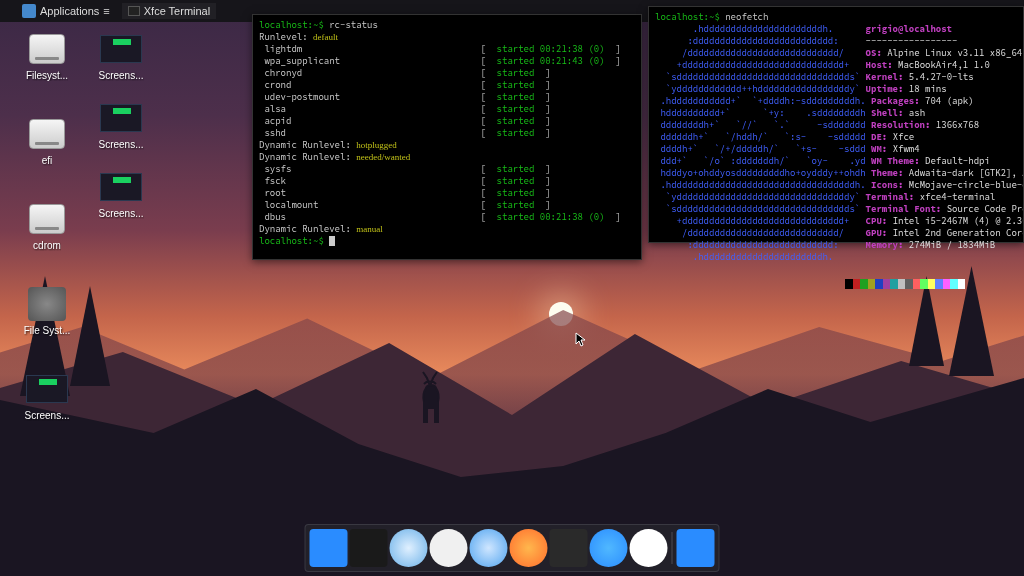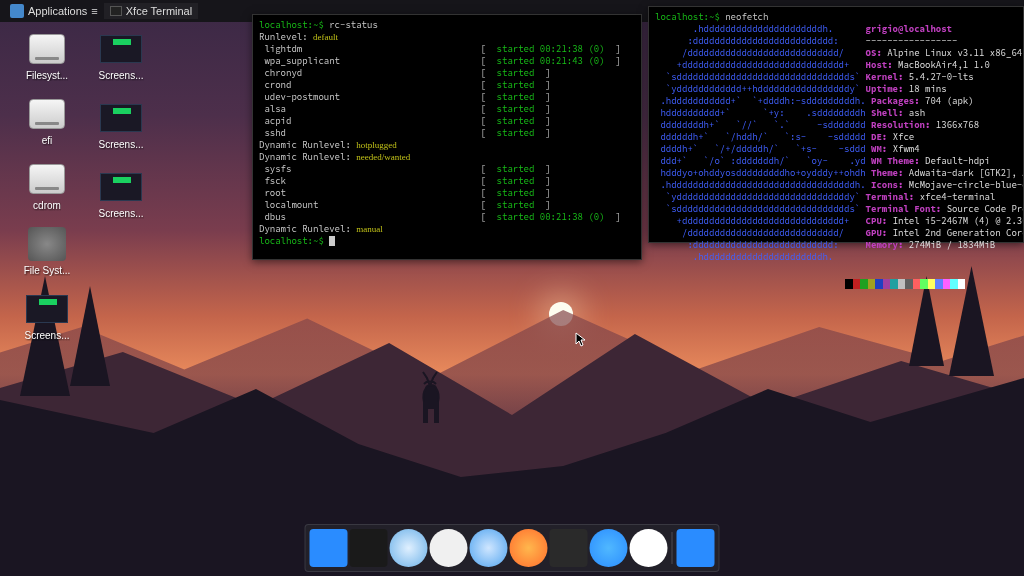--- a/index.html
+++ b/index.html
@@ -16,31 +16,31 @@
 .mtn-front { position: absolute; bottom: 0; left: 0; right: 0; height: 220px; background: #1a1522; clip-path: polygon(0 100%, 0 20%, 15% 35%, 25% 15%, 35% 40%, 45% 55%, 55% 50%, 65% 35%, 75% 15%, 85% 30%, 100% 10%, 100% 100%); }
 .tree { position: absolute; background: #1a1522; }
 .tree.l1 { bottom: 180px; left: 20px; width: 50px; height: 120px; clip-path: polygon(50% 0, 0 100%, 100% 100%); }
 .tree.l2 { bottom: 190px; left: 70px; width: 40px; height: 100px; clip-path: polygon(50% 0, 0 100%, 100% 100%); }
 .tree.r1 { bottom: 200px; right: 30px; width: 45px; height: 110px; clip-path: polygon(50% 0, 0 100%, 100% 100%); }
 .tree.r2 { bottom: 210px; right: 80px; width: 35px; height: 90px; clip-path: polygon(50% 0, 0 100%, 100% 100%); }
 .deer { position: absolute; bottom: 140px; left: 400px; width: 60px; height: 70px; }
 .deer svg { width: 100%; height: 100%; }
 
 .panel { position: absolute; top: 0; left: 0; right: 0; height: 22px; background: rgba(20,20,24,.95); display: flex; align-items: center; color: #ddd; font-size: 11px; font-family: sans-serif; }
-.panel-left { display: flex; align-items: center; padding-left: 4px; }
+.panel-left { display: flex; align-items: center; gap: 6px; padding-left: 16px; }
 .panel-right { margin-left: auto; display: flex; align-items: center; gap: 10px; padding-right: 8px; }
 .applications-btn { display: flex; align-items: center; gap: 4px; padding: 2px 6px; cursor: pointer; }
 .xfce-logo { width: 14px; height: 14px; background: #4488cc; border-radius: 2px; }
 .task-item { display: flex; align-items: center; gap: 4px; padding: 2px 6px; background: rgba(255,255,255,.05); cursor: pointer; }
 .term-icon { width: 12px; height: 10px; background: #222; border: 1px solid #555; }
 .pager { display:flex; gap:1px; margin-right:8px; }
 .pager-cell { width:20px; height:16px; background:#2a2a2e; border:1px solid #444; }
 .pager-cell.active { background:#3a3a40; }
 
-.desktop-icons { position: absolute; top: 30px; left: 12px; display: flex; flex-direction: column; gap: 14px; }
+.desktop-icons { position: absolute; top: 30px; left: 12px; display: flex; flex-direction: column; gap: 34px; }
 .dicon { display: flex; flex-direction: column; align-items: center; width: 70px; cursor: pointer; }
 .dicon-img { width: 42px; height: 38px; display: flex; align-items: center; justify-content: center; }
 .dicon-label { color: #fff; font-size: 10px; font-family: sans-serif; text-shadow: 1px 1px 2px rgba(0,0,0,.8); margin-top: 2px; white-space: nowrap; overflow: hidden; text-overflow: ellipsis; max-width: 68px; text-align: center; }
 .drive { width: 36px; height: 30px; background: linear-gradient(#f5f5f5, #ccc); border-radius: 4px; border: 1px solid #999; position: relative; }
 .drive::after { content: ""; position: absolute; bottom: 3px; left: 5px; right: 5px; height: 3px; background: #888; border-radius: 1px; }
 .folder { width: 38px; height: 30px; background: #3aa0ff; border-radius: 3px; position: relative; }
 .folder::before { content: ""; position: absolute; top: -5px; left: 2px; width: 14px; height: 6px; background: #3aa0ff; border-radius: 2px 2px 0 0; }
 .screenshot-thumb { width: 42px; height: 28px; background: #1a1825; border: 1px solid #2a3850; position: relative; }
 .screenshot-thumb::after { content: ""; position: absolute; top: 3px; left: 12px; width: 18px; height: 6px; background: #1ad060; }
 .filesys-gear { width: 38px; height: 34px; background: radial-gradient(#888,#555); border-radius: 4px; }

